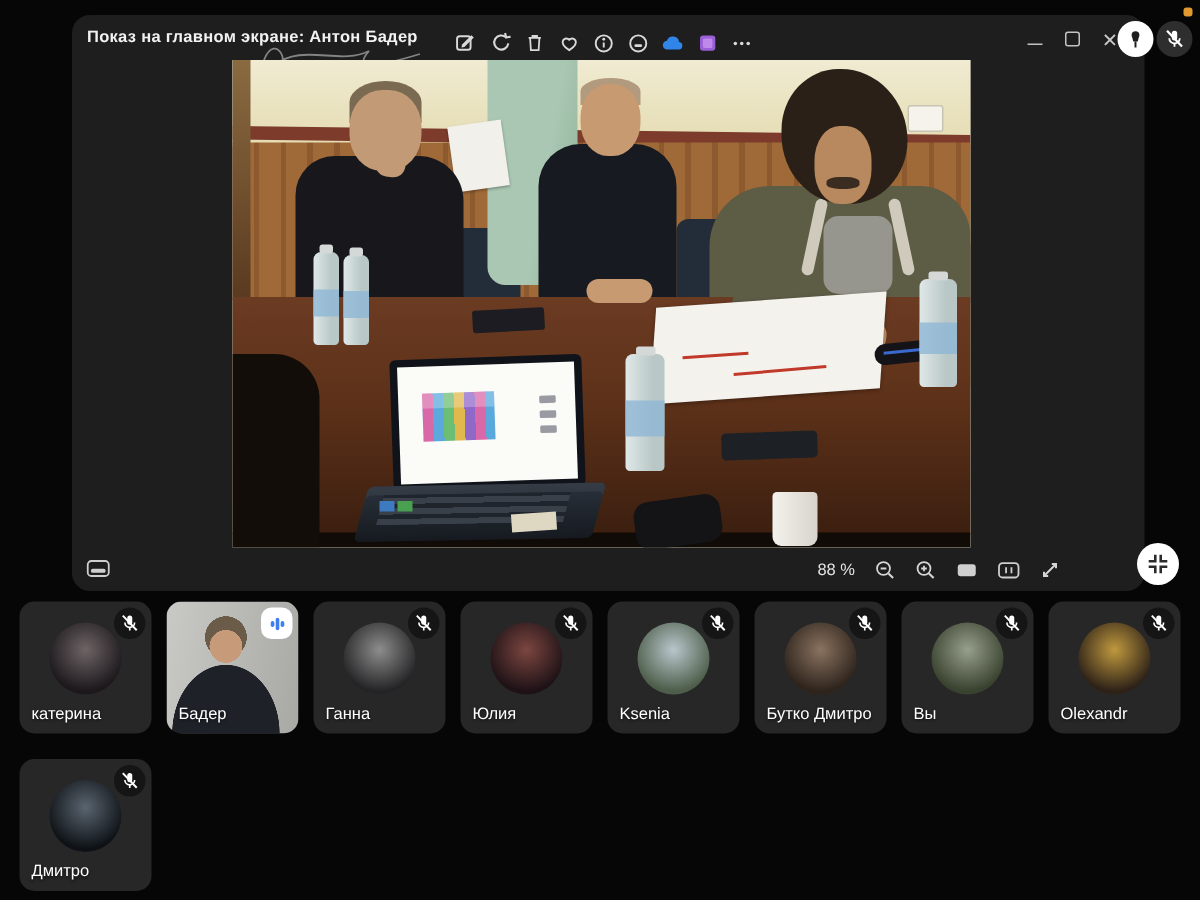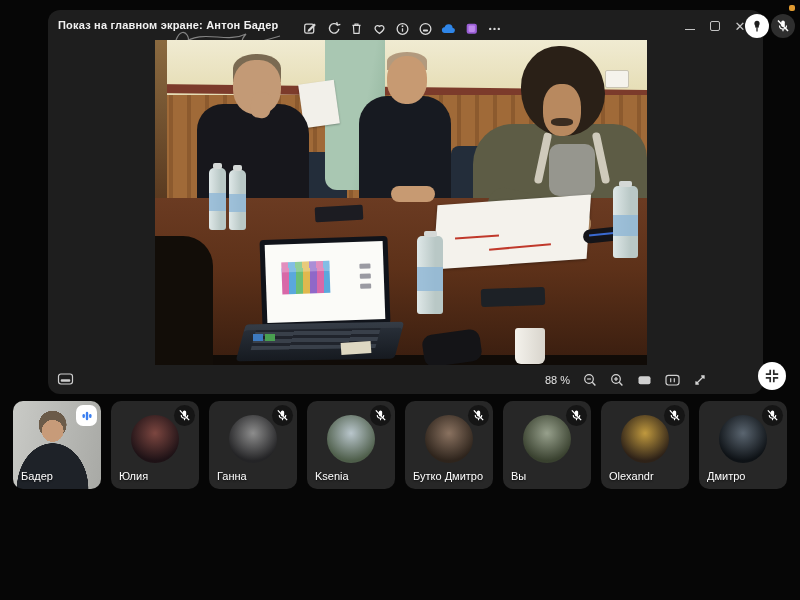--- a/index.html
+++ b/index.html
@@ -318,61 +318,73 @@
 <div class="notif-dot"></div>
 
 <div class="shrink-btn">
   <svg width="18" height="18" viewBox="0 0 18 18">
       <path d="M7.2 2.8v4.4H2.8M10.8 2.8v4.4h4.4M7.2 15.2v-4.4H2.8M10.8 15.2v-4.4h4.4" fill="none" stroke="#2b2b2b" stroke-width="1.7"></path>
     </svg>
 </div>
 
 <div class="grid">
 
+  <div class="tile">
+    <div class="avatar" style="background: radial-gradient(circle at 50% 38%, rgb(110, 100, 102), rgb(28, 24, 28) 72%);"></div>
+    <div class="badge muted">
+        <svg width="13" height="13" viewBox="0 0 14 14">
+          <rect x="5.2" y="1.5" width="3.6" height="6.5" rx="1.8" fill="#fff"></rect>
+          <path d="M3.5 6.5a3.5 3.5 0 0 0 7 0" stroke="#fff" stroke-width="1.2" fill="none"></path>
+          <line x1="7" y1="10" x2="7" y2="12.2" stroke="#fff" stroke-width="1.2"></line>
+          <line x1="2" y1="1.5" x2="12" y2="12" stroke="#fff" stroke-width="1.4"></line>
+        </svg>
+      </div>
+    <div class="tile-name">катерина</div>
+  </div>
 
   <div class="tile video scene-anton">
 
     <div class="badge speaking">
         <svg width="14" height="14" viewBox="0 0 14 14">
           <rect x="2.5" y="5" width="2.4" height="4" rx="1.2" fill="#3b7ff0"></rect>
           <rect x="5.8" y="2.8" width="2.4" height="8.4" rx="1.2" fill="#3b7ff0"></rect>
           <rect x="9.1" y="5" width="2.4" height="4" rx="1.2" fill="#3b7ff0"></rect>
         </svg>
       </div>
     <div class="tile-name">Бадер</div>
   </div>
 
 
   <div class="tile">
+    <div class="avatar" style="background: radial-gradient(circle at 50% 38%, rgb(141, 141, 141), rgb(36, 36, 38) 72%);"></div>
+    <div class="badge muted">
+        <svg width="13" height="13" viewBox="0 0 14 14">
+          <rect x="5.2" y="1.5" width="3.6" height="6.5" rx="1.8" fill="#fff"></rect>
+          <path d="M3.5 6.5a3.5 3.5 0 0 0 7 0" stroke="#fff" stroke-width="1.2" fill="none"></path>
+          <line x1="7" y1="10" x2="7" y2="12.2" stroke="#fff" stroke-width="1.2"></line>
+          <line x1="2" y1="1.5" x2="12" y2="12" stroke="#fff" stroke-width="1.4"></line>
+        </svg>
+      </div>
+    <div class="tile-name">Ганна</div>
+  </div>
+
+  <div class="tile">
     <div class="avatar" style="background: radial-gradient(circle at 50% 38%, rgb(124, 70, 64), rgb(30, 18, 22) 72%);"></div>
     <div class="badge muted">
         <svg width="13" height="13" viewBox="0 0 14 14">
           <rect x="5.2" y="1.5" width="3.6" height="6.5" rx="1.8" fill="#fff"></rect>
           <path d="M3.5 6.5a3.5 3.5 0 0 0 7 0" stroke="#fff" stroke-width="1.2" fill="none"></path>
           <line x1="7" y1="10" x2="7" y2="12.2" stroke="#fff" stroke-width="1.2"></line>
           <line x1="2" y1="1.5" x2="12" y2="12" stroke="#fff" stroke-width="1.4"></line>
         </svg>
       </div>
     <div class="tile-name">Юлия</div>
   </div>
 
   <div class="tile">
-    <div class="avatar" style="background: radial-gradient(circle at 50% 38%, rgb(141, 141, 141), rgb(36, 36, 38) 72%);"></div>
-    <div class="badge muted">
-        <svg width="13" height="13" viewBox="0 0 14 14">
-          <rect x="5.2" y="1.5" width="3.6" height="6.5" rx="1.8" fill="#fff"></rect>
-          <path d="M3.5 6.5a3.5 3.5 0 0 0 7 0" stroke="#fff" stroke-width="1.2" fill="none"></path>
-          <line x1="7" y1="10" x2="7" y2="12.2" stroke="#fff" stroke-width="1.2"></line>
-          <line x1="2" y1="1.5" x2="12" y2="12" stroke="#fff" stroke-width="1.4"></line>
-        </svg>
-      </div>
-    <div class="tile-name">Ганна</div>
-  </div>
-
-  <div class="tile">
     <div class="avatar" style="background: radial-gradient(circle at 50% 38%, rgb(185, 198, 204), rgb(78, 94, 74) 72%);"></div>
     <div class="badge muted">
         <svg width="13" height="13" viewBox="0 0 14 14">
           <rect x="5.2" y="1.5" width="3.6" height="6.5" rx="1.8" fill="#fff"></rect>
           <path d="M3.5 6.5a3.5 3.5 0 0 0 7 0" stroke="#fff" stroke-width="1.2" fill="none"></path>
           <line x1="7" y1="10" x2="7" y2="12.2" stroke="#fff" stroke-width="1.2"></line>
           <line x1="2" y1="1.5" x2="12" y2="12" stroke="#fff" stroke-width="1.4"></line>
         </svg>
       </div>
     <div class="tile-name">Ksenia</div>

